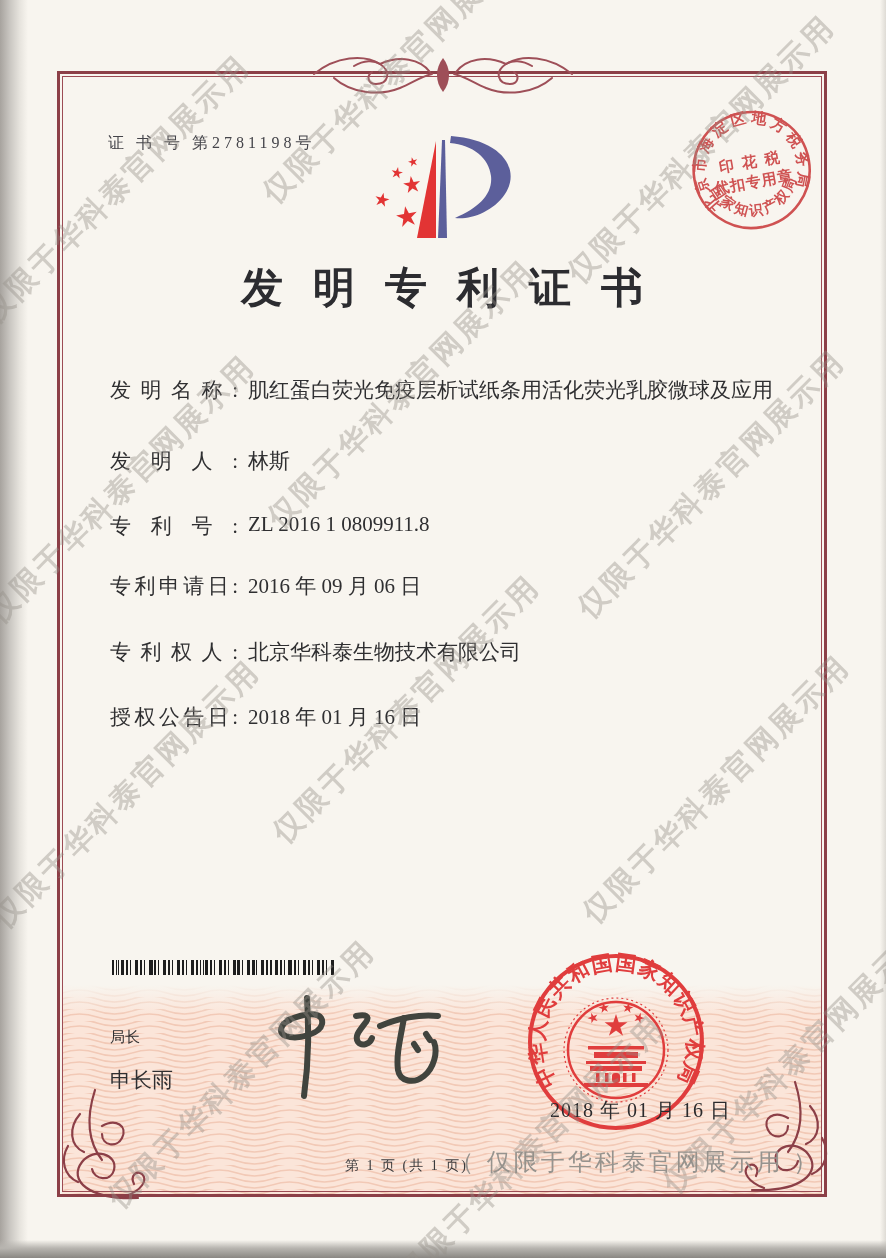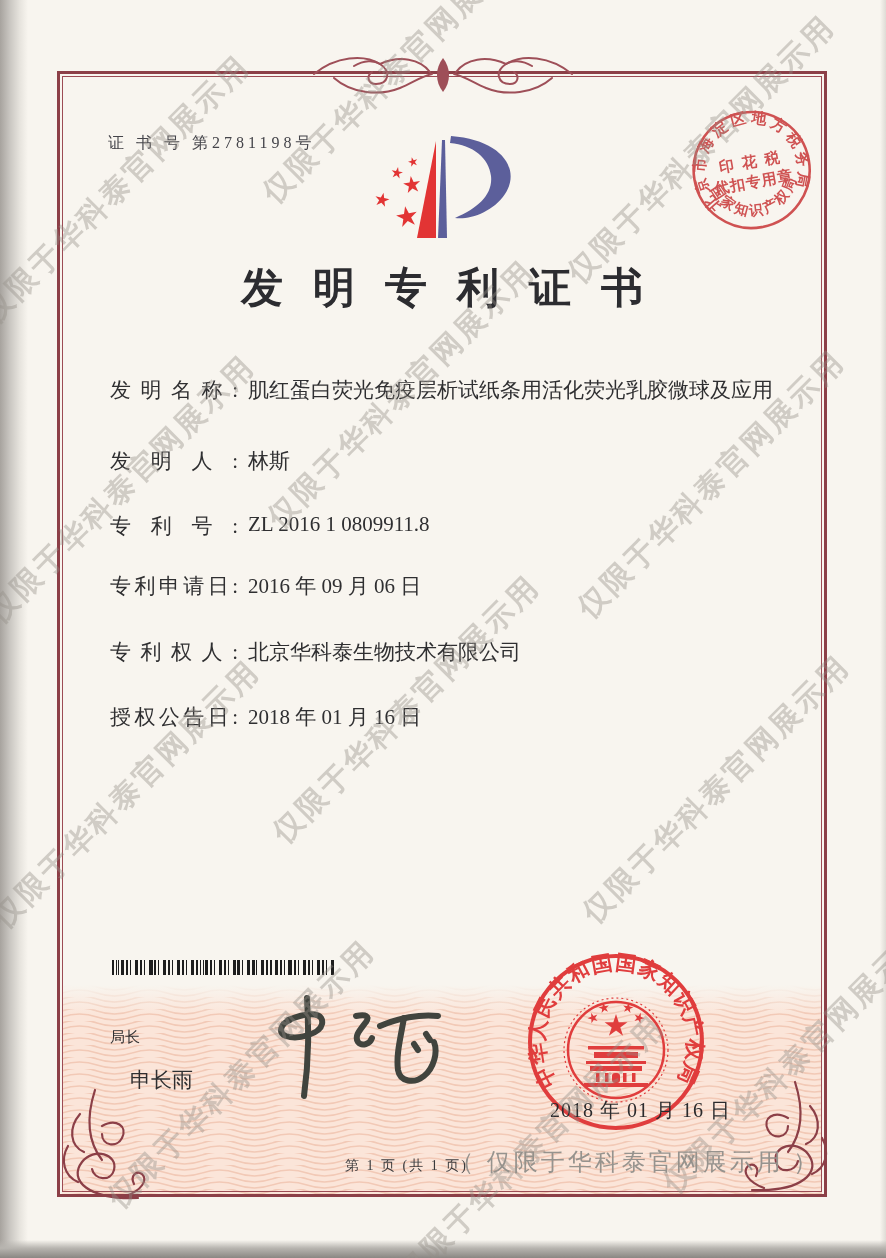--- a/index.html
+++ b/index.html
@@ -34,21 +34,21 @@
   .barcode{left:112px;top:960px;width:224px;height:15px;z-index:3;
     background:
      repeating-linear-gradient(90deg,#1d1d1d 0 2px,rgba(0,0,0,0) 2px 4px,#1d1d1d 4px 5px,rgba(0,0,0,0) 5px 9px,#1d1d1d 9px 12px,rgba(0,0,0,0) 12px 14px),
      repeating-linear-gradient(90deg,rgba(0,0,0,0) 0 6px,#1d1d1d 6px 7px,rgba(0,0,0,0) 7px 17px);}
   
   .band{left:62px;top:985px;width:760px;height:209px;z-index:1;}
   .band-fade{position:absolute;left:0;top:0;width:100%;height:30px;
     background:linear-gradient(#f8f5ef,rgba(248,245,239,0));}
   
   .signer-role{left:110px;top:1028px;font-size:15px;z-index:3;}
-  .signer-name{left:110px;top:1066px;font-size:21px;z-index:3;margin-left:20px;}
+  .signer-name{left:110px;top:1066px;font-size:21px;z-index:3;}
   .signature{left:228px;top:992px;z-index:4;}
   
   .seal{left:516px;top:942px;z-index:4;}
   .seal-date{left:550px;top:1097px;font-size:20px;letter-spacing:1px;color:#2b2b2d;z-index:5;}
   .stamp{left:677px;top:95px;z-index:4;transform:rotate(-10deg);}
   
   .logo{left:355px;top:128px;z-index:3;}
   
   .top-orn{left:308px;top:46px;z-index:3;}
   .corner-bl{left:40px;top:1086px;z-index:3;}

